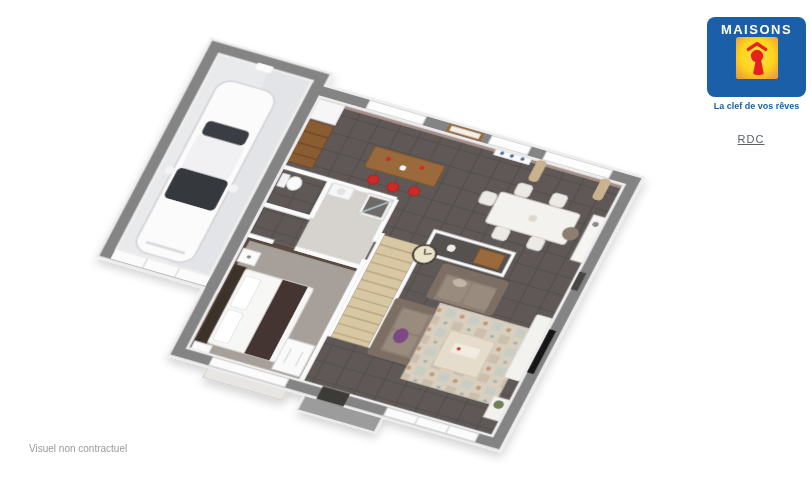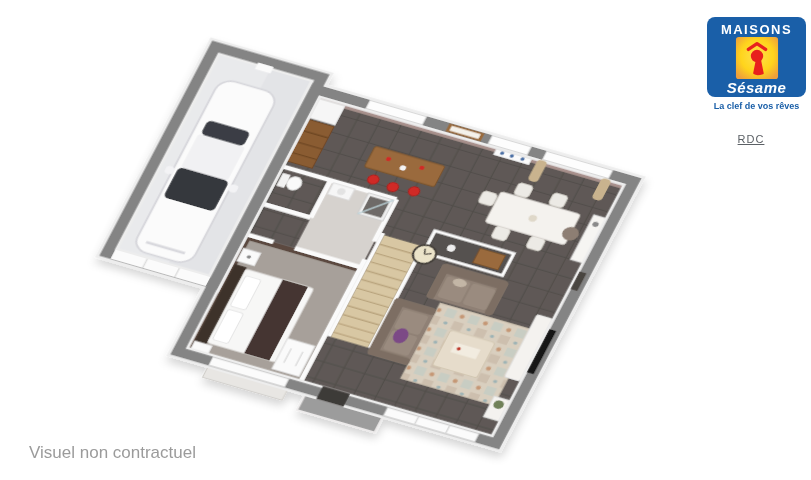--- a/index.html
+++ b/index.html
@@ -4,27 +4,27 @@
 <style>
   html,body{margin:0;padding:0;background:#fff;}
   .canvas{position:relative;width:811px;height:480px;background:#ffffff;overflow:hidden;
           font-family:"Liberation Sans", sans-serif;}
   .plan-svg{position:absolute;left:0;top:0;}
   .logo-card{position:absolute;left:707px;top:17px;width:99px;height:80px;background:#1a5fa8;
              border-radius:8px;display:flex;flex-direction:column;align-items:center;
              justify-content:space-between;padding:6px 0 4px;box-sizing:border-box;}
   .logo-wordmark{color:#ffffff;font-weight:bold;font-size:13px;letter-spacing:1.5px;line-height:1;}
   .logo-key{line-height:0;}
-  .logo-script{color:#ffffff;font-size:15px;font-style:italic;font-weight:700;letter-spacing:.5px;line-height:1;}
+  .logo-script{color:#ffffff;font-size:15px;font-style:italic;font-weight:400;letter-spacing:.5px;line-height:1;margin-top:40px;}
   .logo-tagline{position:absolute;left:700px;top:101px;width:113px;text-align:center;
                 color:#1a5fa8;font-size:9px;font-weight:bold;}
   .title-block{position:absolute;left:692px;top:130px;width:118px;text-align:center;}
   .model{font-size:16px;font-weight:bold;color:#33373a;letter-spacing:.5px;}
   .level{font-size:11px;color:#5b6065;margin-top:3px;letter-spacing:1px;text-decoration:underline;}
-  .disclaimer{position:absolute;left:29px;top:443px;font-size:17px;color:#9b9b9b;}
+  .disclaimer{position:absolute;left:29px;top:443px;font-size:10px;color:#9b9b9b;}
 </style>
 </head>
 <body>
 
 <div class="canvas">
 
   <svg class="plan-svg" width="811" height="480" viewBox="0 0 811 480">
     <defs>
       <pattern id="tile" width="21" height="21" patternUnits="userSpaceOnUse">
         <rect width="21" height="21" fill="#5e5956"></rect>

